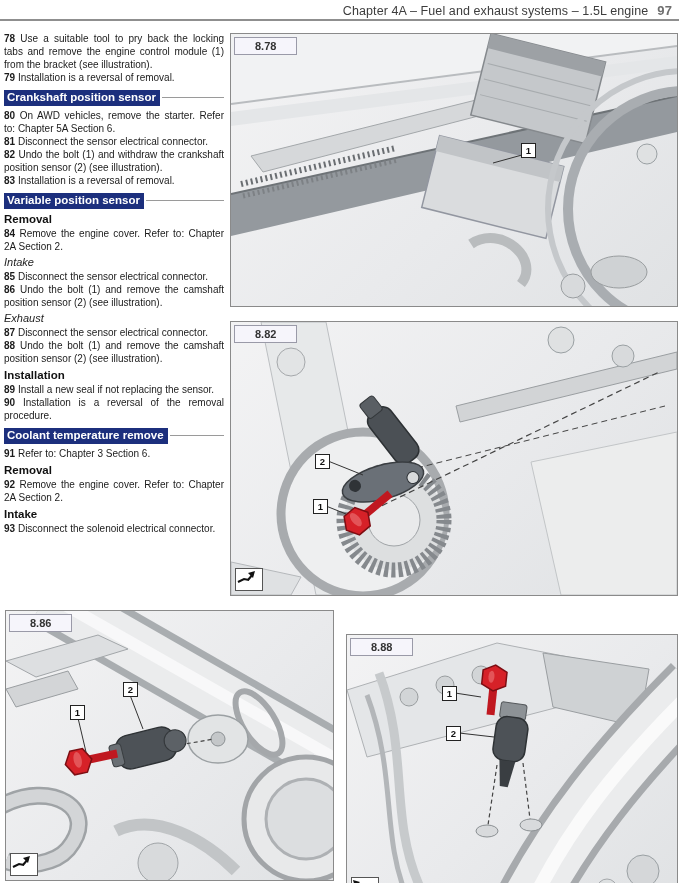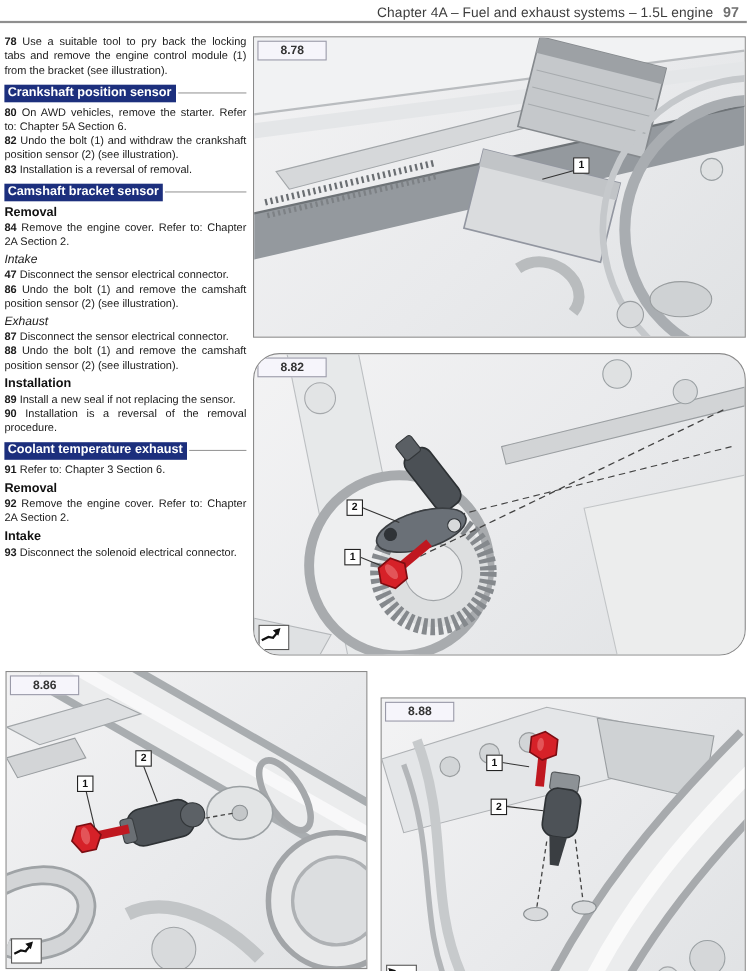--- a/index.html
+++ b/index.html
@@ -34,47 +34,49 @@
 
 <div class="page">
 
   <div class="header">
     <span>Chapter 4A – Fuel and exhaust systems – 1.5L engine</span><span class="pageno">97</span>
   </div>
   <div class="header-rule"></div>
 
   <div class="col">
     <p class="step"><span class="num">78</span> <span>Use a suitable tool to pry back the locking tabs and remove the engine control module (1) from the bracket</span> <b>(see illustration).</b></p>
+    <p class="step"><span class="num">79</span> <span>Installation is a reversal of removal.</span></p>
 
     <div class="secheading">
         <span class="bar">Crankshaft position sensor</span>
         <span class="rule"></span>
       </div>
     <p class="step"><span class="num">80</span> <span>On AWD vehicles, remove the starter. Refer to: Chapter 5A Section 6.</span></p>
+    <p class="step"><span class="num">81</span> <span>Disconnect the sensor electrical connector.</span></p>
     <p class="step"><span class="num">82</span> <span>Undo the bolt (1) and withdraw the crankshaft position sensor (2)</span> <b>(see illustration).</b></p>
     <p class="step"><span class="num">83</span> <span>Installation is a reversal of removal.</span></p>
 
     <div class="secheading">
-        <span class="bar">Camshaft bracket sensor</span>
+        <span class="bar">Variable position sensor</span>
         <span class="rule"></span>
       </div>
     <div class="sub">Removal</div>
     <p class="step"><span class="num">84</span> <span>Remove the engine cover. Refer to: Chapter 2A Section 2.</span></p>
     <div class="subi">Intake</div>
-    <p class="step"><span class="num">47</span> <span>Disconnect the sensor electrical connector.</span></p>
+    <p class="step"><span class="num">85</span> <span>Disconnect the sensor electrical connector.</span></p>
     <p class="step"><span class="num">86</span> <span>Undo the bolt (1) and remove the camshaft position sensor (2)</span> <b>(see illustration).</b></p>
     <div class="subi">Exhaust</div>
     <p class="step"><span class="num">87</span> <span>Disconnect the sensor electrical connector.</span></p>
     <p class="step"><span class="num">88</span> <span>Undo the bolt (1) and remove the camshaft position sensor (2)</span> <b>(see illustration).</b></p>
     <div class="sub">Installation</div>
     <p class="step"><span class="num">89</span> <span>Install a new seal if not replacing the sensor.</span></p>
     <p class="step"><span class="num">90</span> <span>Installation is a reversal of the removal procedure.</span></p>
 
     <div class="secheading">
-        <span class="bar">Coolant temperature exhaust</span>
+        <span class="bar">Coolant temperature remove</span>
         <span class="rule"></span>
       </div>
     <p class="step"><span class="num">91</span> <span>Refer to: Chapter 3 Section 6.</span></p>
 
     <div class="sub">Removal</div>
     <p class="step"><span class="num">92</span> <span>Remove the engine cover. Refer to: Chapter 2A Section 2.</span></p>
     <div class="sub">Intake</div>
     <p class="step"><span class="num">93</span> <span>Disconnect the solenoid electrical connector.</span></p>
   </div>
 
@@ -104,21 +106,21 @@
       <ellipse cx="388" cy="238" rx="28" ry="16" fill="#cfd2d4" stroke="#999d9f"></ellipse>
       <circle cx="342" cy="252" r="12" fill="#d8dadc" stroke="#9a9ea1"></circle>
       <circle cx="416" cy="120" r="10" fill="#dfe1e2" stroke="#9aa0a3"></circle>
       <path d="M240,210 C270,190 310,225 290,250" fill="none" stroke="#b9bcbe" stroke-width="10"></path>
       <line x1="291" y1="121" x2="262" y2="129" stroke="#333" stroke-width="1"></line>
     </svg>
     <div class="figlabel">8.78</div>
     <div class="callout" style="left:290px;top:109px;">1</div>
   </div>
 
-  <div class="panel" style="left:230px;top:321px;width:446px;height:273px;border-radius:24px;">
+  <div class="panel" style="left:230px;top:321px;width:446px;height:273px;">
     <svg width="446" height="273" viewBox="0 0 446 273">
       <polygon points="30,0 95,0 150,273 85,273" fill="#e7e9ea" stroke="#bcbfc2"></polygon>
       <polygon points="300,140 446,110 446,273 330,273" fill="#eceded" stroke="#c2c5c7"></polygon>
       <polygon points="225,84 446,30 446,47 229,100" fill="#d2d4d6" stroke="#9a9ea1"></polygon>
       <circle cx="330" cy="18" r="13" fill="#dfe1e2" stroke="#9aa0a3"></circle>
       <circle cx="392" cy="34" r="11" fill="#d8dadc" stroke="#9aa0a3"></circle>
       <circle cx="60" cy="40" r="14" fill="#e2e4e5" stroke="#a5a8ab"></circle>
       <circle cx="132" cy="192" r="82" fill="#eeeff0" stroke="#a8abae" stroke-width="9"></circle>
       <circle cx="163" cy="198" r="50" fill="#dddfe0" stroke="#85898d" stroke-width="15" stroke-dasharray="4,3"></circle>
       <circle cx="163" cy="198" r="26" fill="#e9eaeb" stroke="#a0a4a7"></circle>

